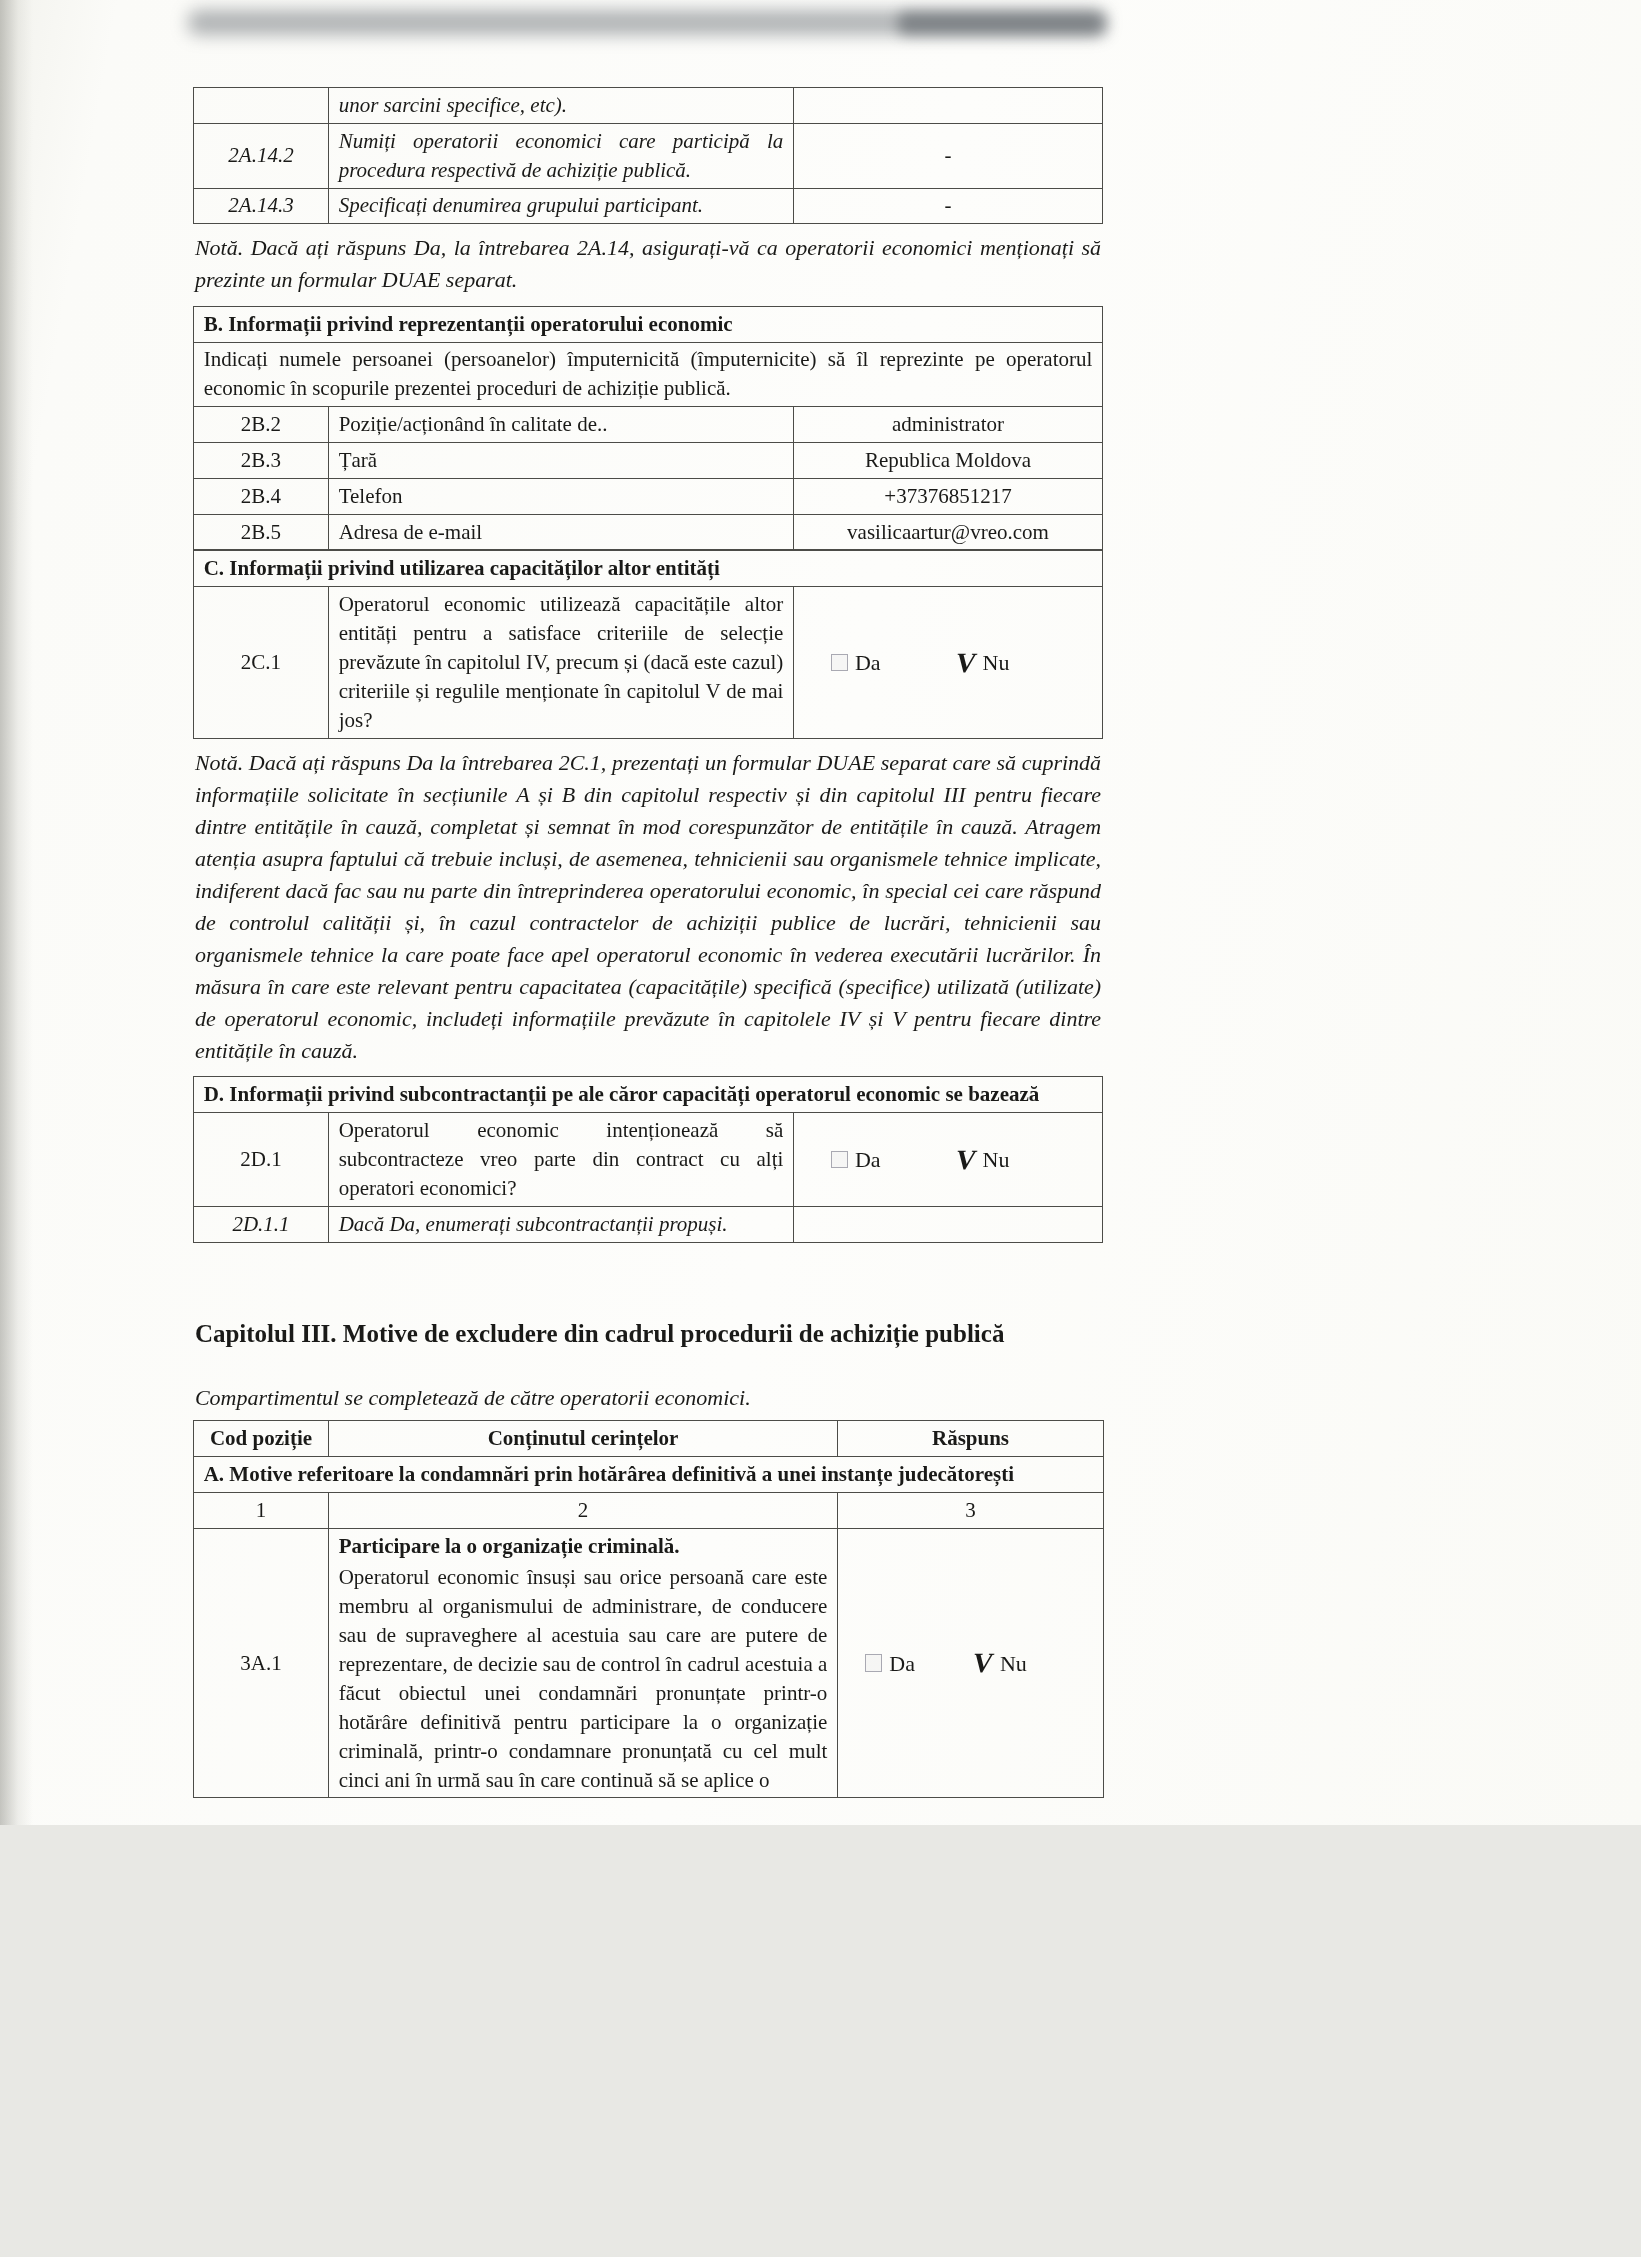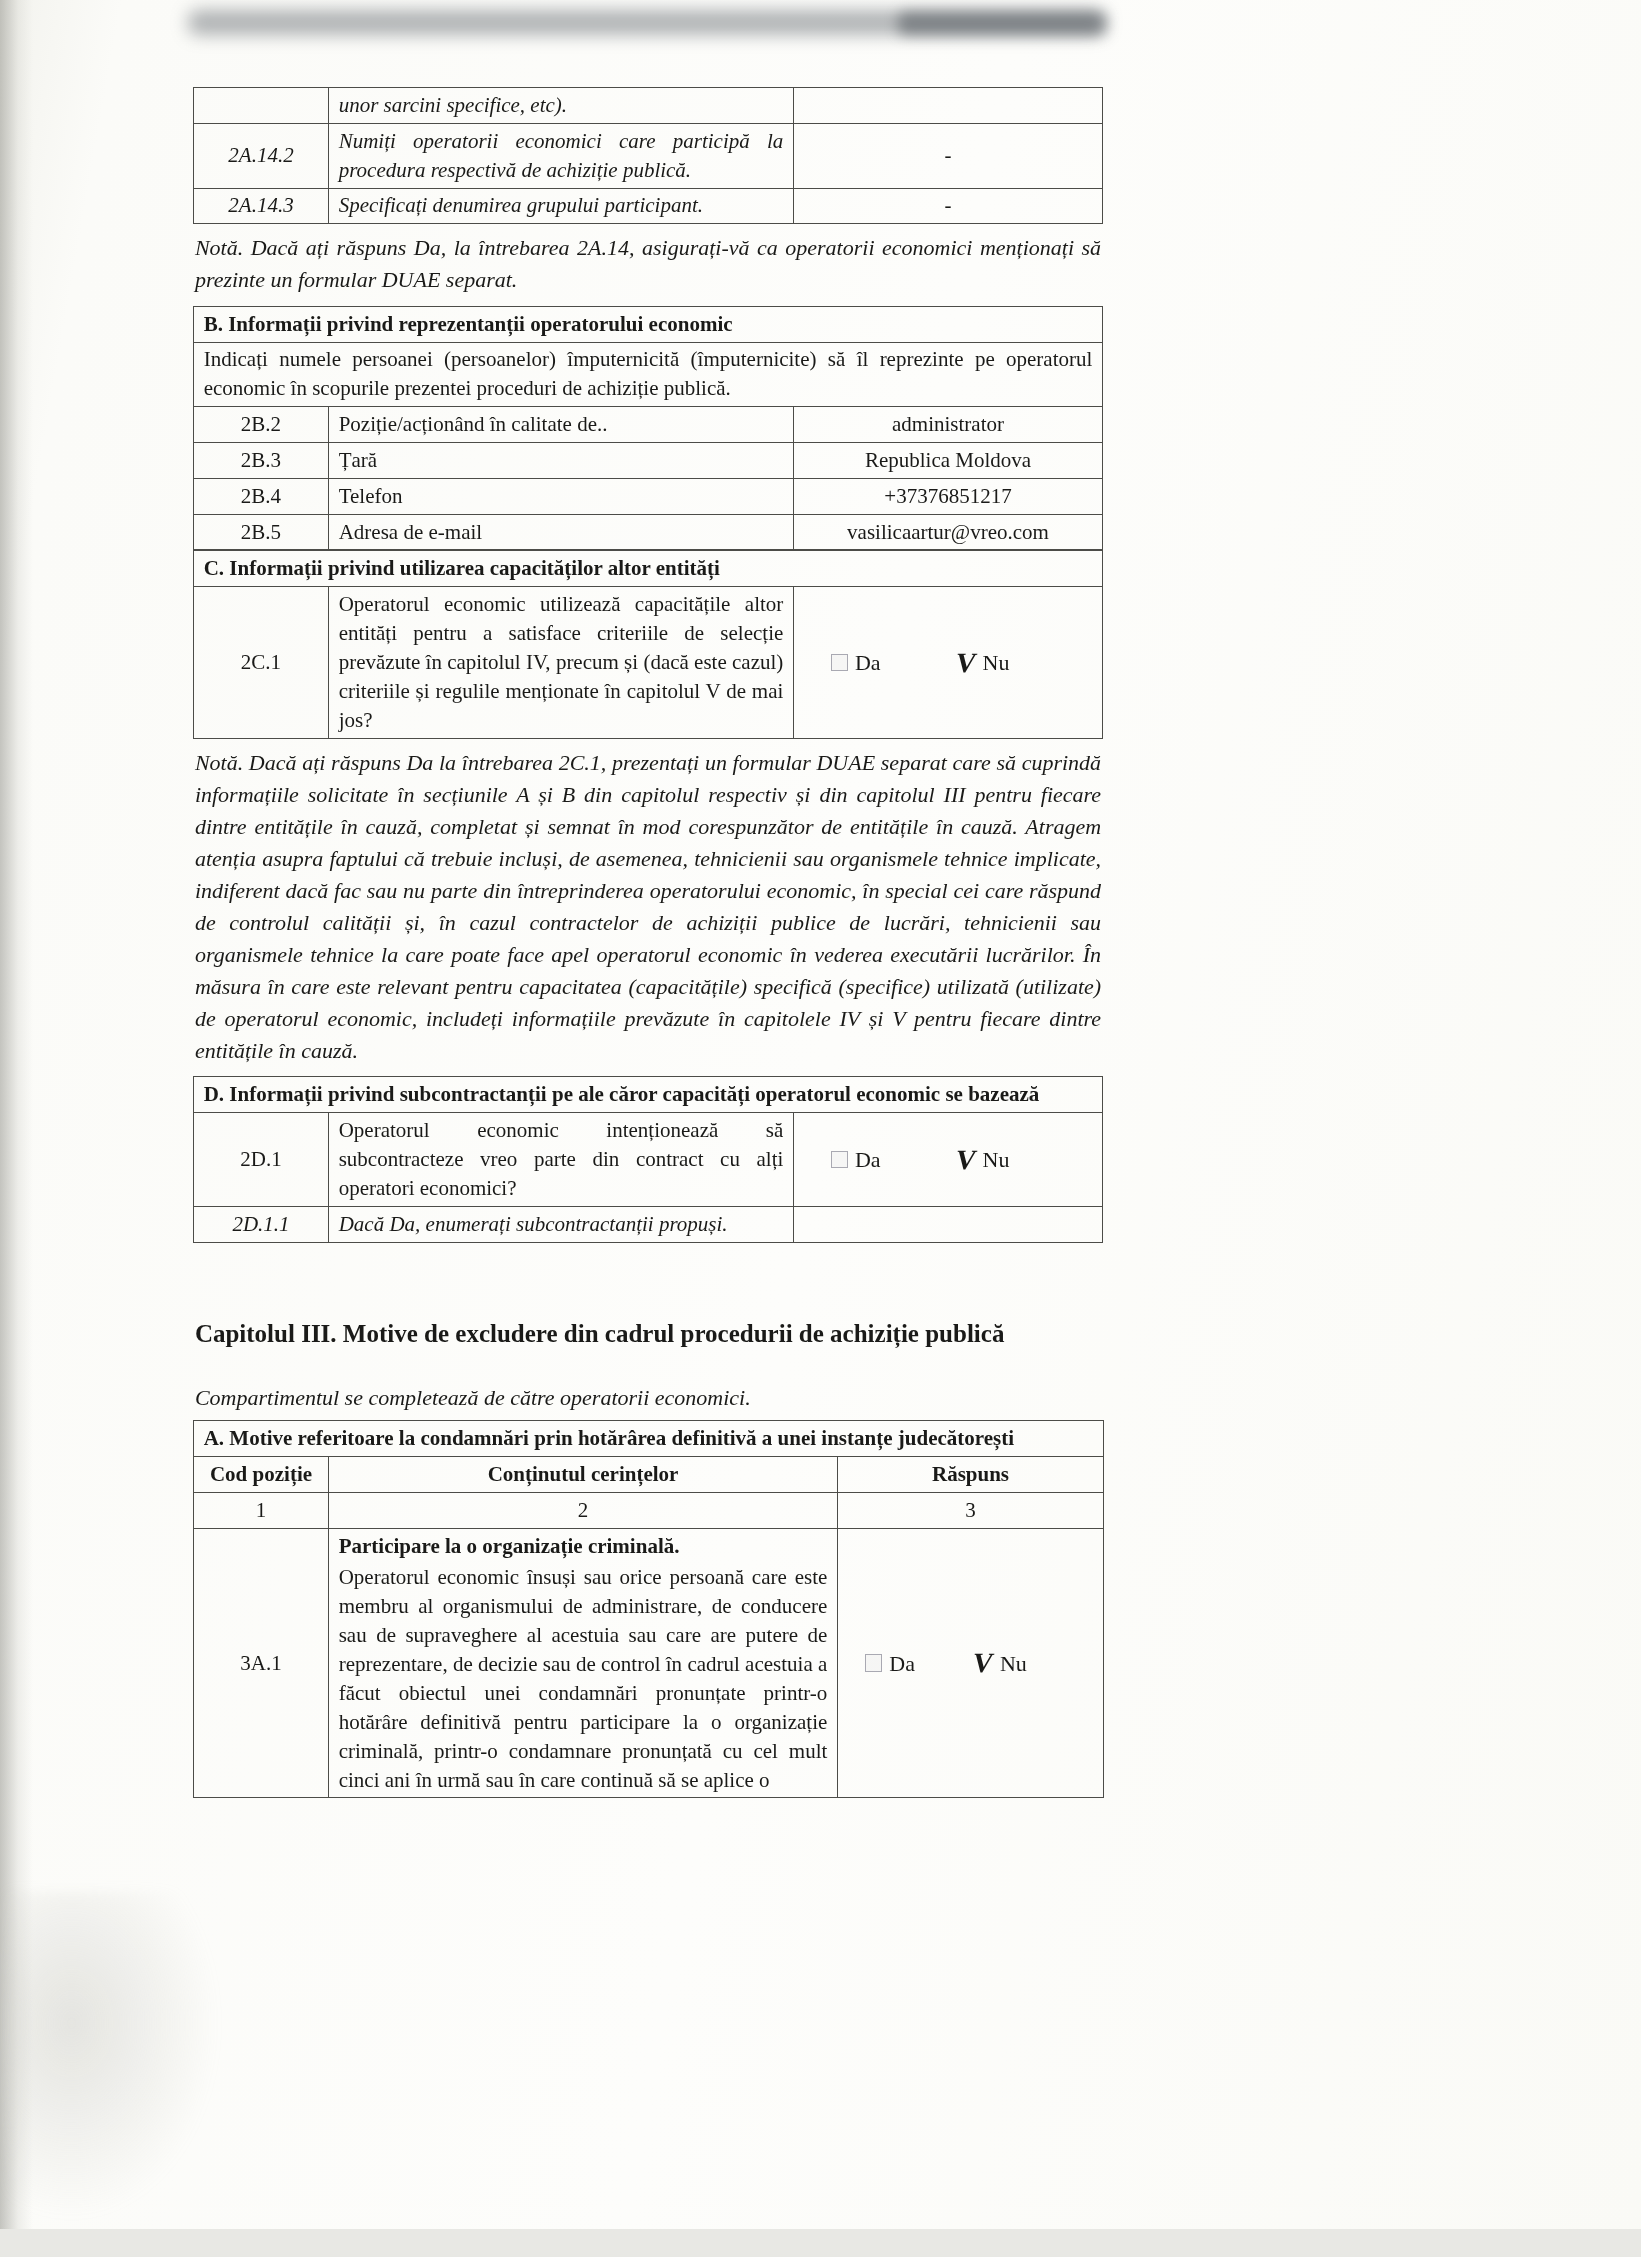--- a/index.html
+++ b/index.html
@@ -1,17 +1,17 @@
 <!DOCTYPE html>
 <html><head>
 <meta charset="utf-8">
 <style>
   html,body { margin:0; padding:0; background:#e8e8e4; }
   .page {
-    position:relative; width:1641px; height:2229px; overflow:hidden;
+    position:relative; width:1641px; height:1825px; overflow:hidden;
     background:linear-gradient(100deg,#f3f3ee 0%,#fbfbf8 6%,#fdfdfb 50%,#fafaf6 100%);
     font-family:"Liberation Serif","DejaVu Serif",serif; color:#1a1a18;
   }
   
   .artifact-top-smear { position:absolute; left:188px; top:9.7px; width:917px; height:25px;
     background:#646a70; opacity:.5; filter:blur(8.7px); border-radius:9.7px; }
   .artifact-top-smear2 { position:absolute; left:898px; top:11.6px; width:208px; height:23px;
     background:#4e545a; opacity:.55; filter:blur(6.8px); border-radius:7.7px; }
   .artifact-left-edge { position:absolute; left:0; top:0; width:33px; height:100%;
     background:linear-gradient(to right, rgba(150,150,143,.55), rgba(195,195,188,.25) 55%, transparent); }
@@ -191,26 +191,26 @@
     <div class="ch3-sub">Compartimentul se completează de către operatorii economici.</div>
 
     <table class="tbl tbl-ch3">
       <colgroup>
           <col style="width:135px">
           <col style="width:509px">
           <col style="width:266px">
         </colgroup>
       <tbody>
           <tr class="hdr">
-        <td colspan="3">A. Motive referitoare la condamnări prin hotărârea definitivă a unei instanțe judecătorești</td>
-      </tr>
-      <tr class="hdr">
         <td class="center">Cod poziție</td>
         <td class="center">Conținutul cerințelor</td>
         <td class="center">Răspuns</td>
+      </tr>
+      <tr class="hdr">
+        <td colspan="3">A. Motive referitoare la condamnări prin hotărârea definitivă a unei instanțe judecătorești</td>
       </tr>
       <tr>
         <td class="center">1</td>
         <td class="center">2</td>
         <td class="center">3</td>
       </tr>
       <tr>
         <td class="code-cell">3A.1</td>
         <td class="q-cell">
           <div class="bold">Participare la o organizație criminală.</div>

